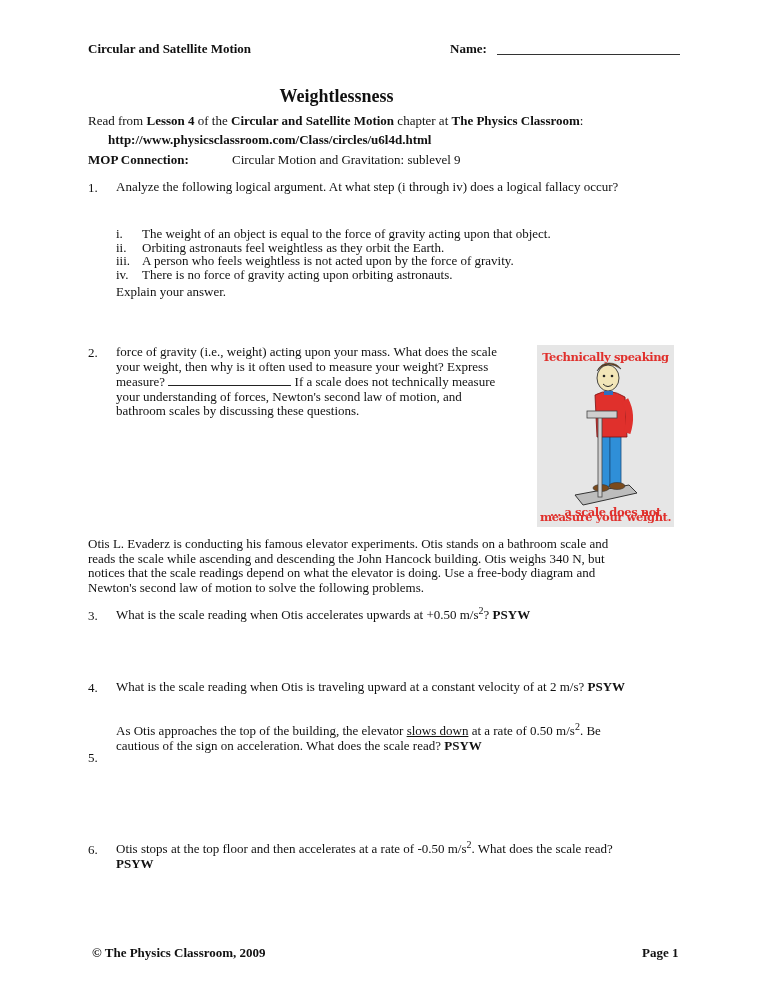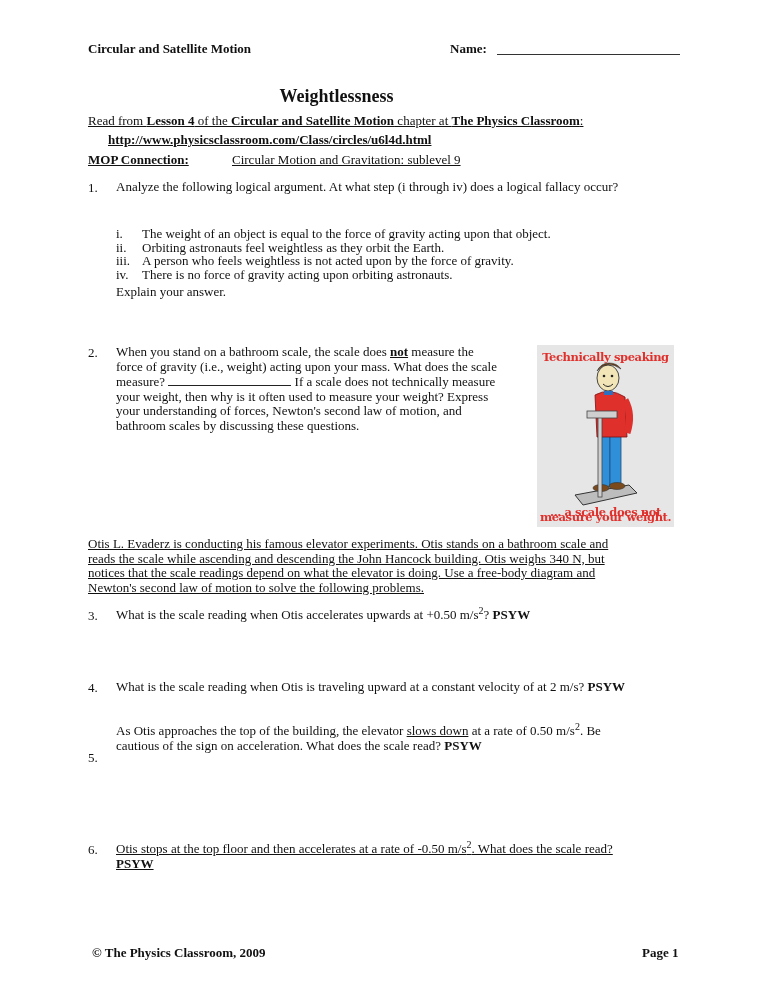--- a/index.html
+++ b/index.html
@@ -2,21 +2,21 @@
 <html><head>
   <meta charset="utf-8">
   <style>
     html, body { margin: 0; padding: 0; background: #ffffff; }
     body { width: 768px; height: 994px; position: relative; overflow: hidden;
       font-family: "Liberation Serif", "DejaVu Serif", serif; color: #111; }
     .abs { position: absolute; }
     .hdr { font-size: 13px; font-weight: bold; top: 41px; }
     .name-line { position: absolute; left: 497px; top: 54px; width: 183px; border-bottom: 1px solid #333; }
     .title { left: 0; width: 673px; text-align: center; top: 86px; font-size: 18px; font-weight: bold; }
-    .t13 { font-size: 13px; line-height: 16px; text-decoration: underline; }
+    .t13 { font-size: 13px; line-height: 16px; }
     .b { font-weight: bold; }
     .u { text-decoration: underline; }
     .num { position: absolute; left: 88px; font-size: 13px; }
     .q { position: absolute; left: 116px; font-size: 13px; line-height: 14.5px; }
     .roman { position: absolute; left: 116px; font-size: 13px; line-height: 13.5px; top: 227px; }
     .roman .row { display: flex; }
     .roman .rn { width: 26px; }
     .blank { display: inline-block; width: 123px; border-bottom: 1px solid #222; height: 11px; vertical-align: baseline; }
     sup { font-size: 10px; line-height: 0; }
     .img-box { position: absolute; left: 537px; top: 345px; width: 137px; height: 182px; background: #e6e6e6; }
@@ -56,24 +56,23 @@
     </div>
   <div class="row">
       <span class="rn">iv.</span>
       <span>There is no force of gravity acting upon orbiting astronauts.</span>
     </div>
 </div>
 <div class="q" style="top:285px;">Explain your answer.</div>
 
 <div class="num" style="top:345px;">2.</div>
 <div class="q" style="top:345px; width:410px;">
-  <div><span>When you stand on a bathroom scale, the scale does </span><span class="b u">not</span><span> measure the</span></div>
   <div>force of gravity (i.e., weight) acting upon your mass.  What does the scale</div>
+  <div>your weight, then why is it often used to measure your weight?  Express</div>
   <div><span>measure? </span><span class="blank"></span><span>  If a scale does not technically measure</span></div>
-  <div>your weight, then why is it often used to measure your weight?  Express</div>
   <div>your understanding of forces, Newton's second law of motion, and</div>
   <div>bathroom scales by discussing these questions.</div>
 </div>
 
 <div class="img-box">
   <div class="img-cap" style="top:5px;">Technically speaking ...</div>
   <svg width="137" height="182" viewBox="0 0 137 182" style="position:absolute;left:0;top:0;">
 
     <polygon points="38,150 92,140 100,148 46,160" fill="#bdbdbd" stroke="#333" stroke-width="1"></polygon>
 
@@ -116,19 +115,19 @@
 <div class="num" style="top:680px;">4.</div>
 <div class="q" style="top:680px;"><span>What is the scale reading when Otis is traveling upward at a constant velocity of at 2 m/s?  </span><span class="b">PSYW</span></div>
 
 <div class="num" style="top:750px;">5.</div>
 <div class="q" style="top:724px;">
   <div><span>As Otis approaches the top of the building, the elevator </span><span class="u">slows down</span><span> at a rate of 0.50 m/s</span><sup>2</sup><span>.  Be</span></div>
   <div><span>cautious of the sign on acceleration.  What does the scale read?  </span><span class="b">PSYW</span></div>
 </div>
 
 <div class="num" style="top:842px;">6.</div>
-<div class="q" style="top:842px;text-decoration:underline;">
+<div class="q" style="top:842px;">
   <div><span>Otis stops at the top floor and then accelerates at a rate of -0.50 m/s</span><sup>2</sup><span>.  What does the scale read?</span></div>
   <div class="b">PSYW</div>
 </div>
 
 <div class="abs footer" style="left:92px;">©  The Physics Classroom, 2009</div>
 <div class="abs footer" style="left:642px;">Page 1</div>
 
 </body></html>

